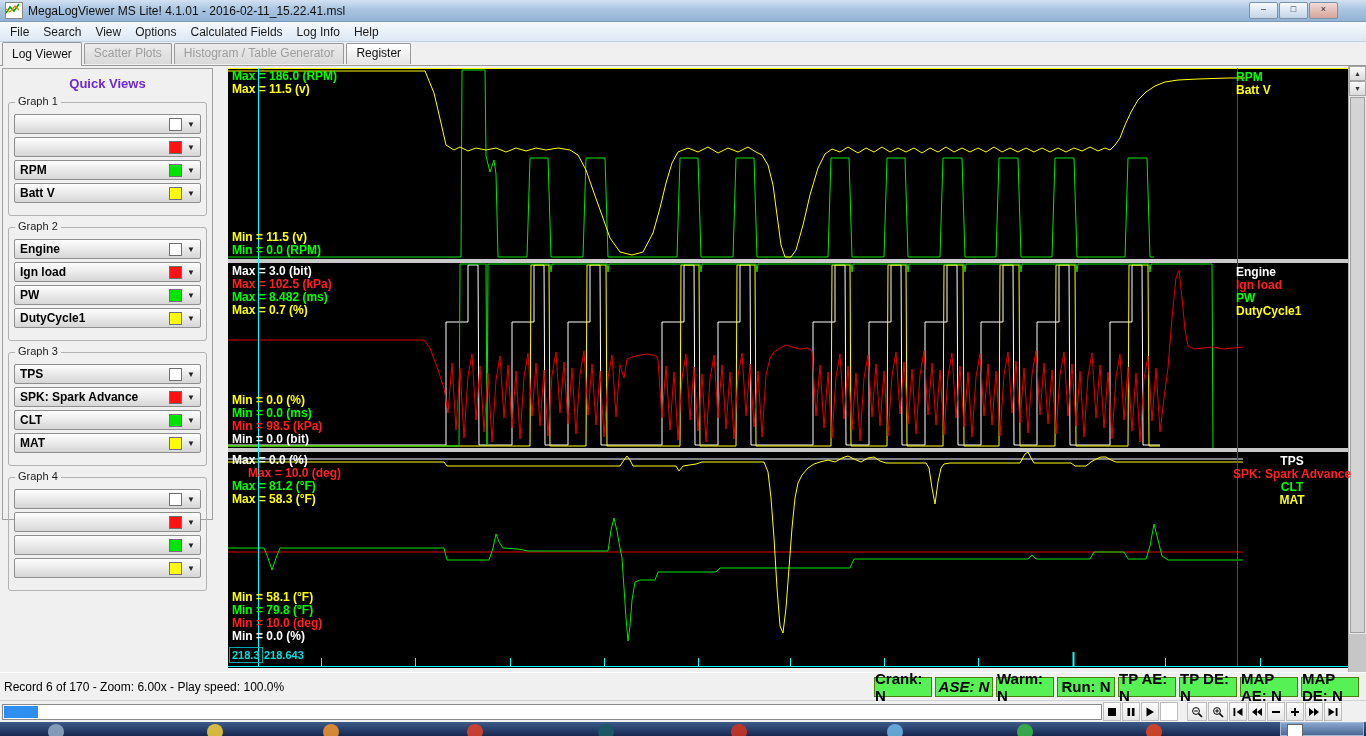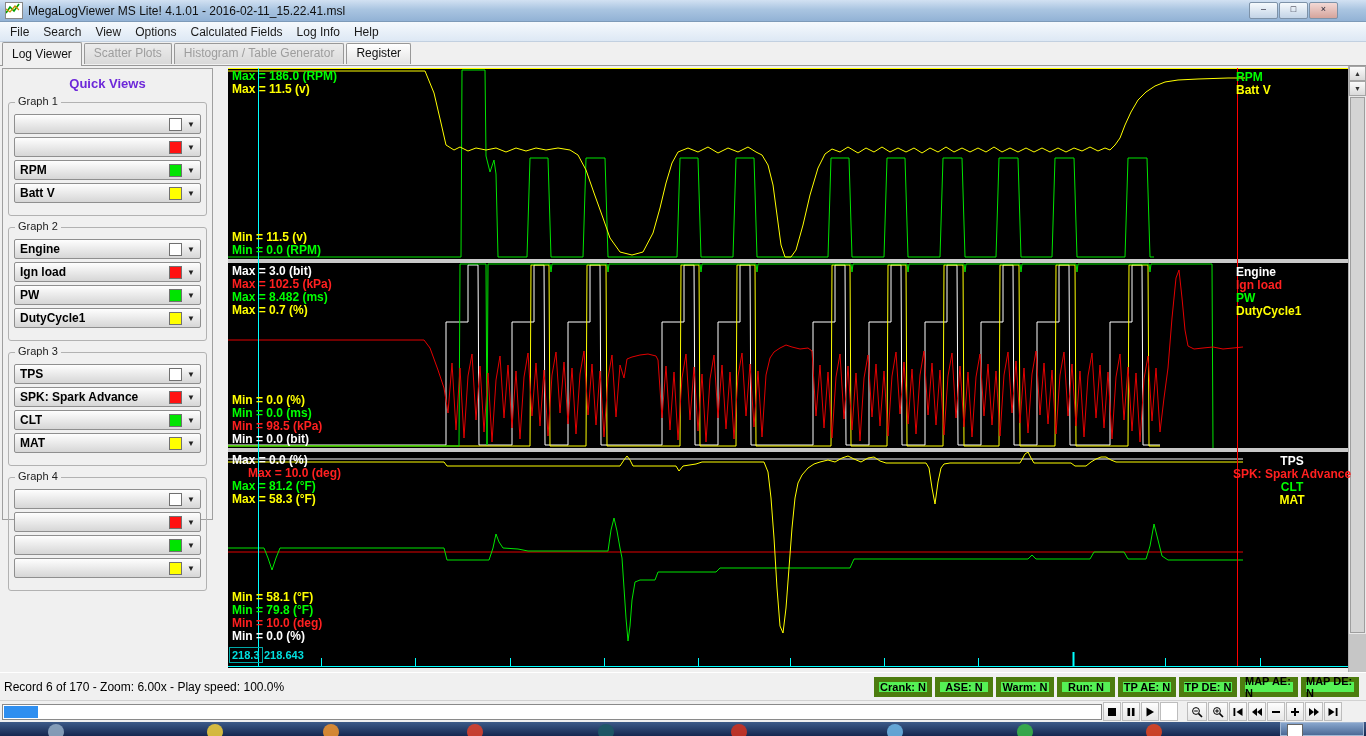--- a/index.html
+++ b/index.html
@@ -52,21 +52,21 @@
   .vscroll{width:18px;flex:0 0 18px;background:#e9e9e9;border-left:1px solid #aeaeae;
     display:flex;flex-direction:column;box-sizing:border-box;}
   .vs-btn{height:15px;background:linear-gradient(#fbfbfb,#dadada);border:1px solid #a5a5a5;
     font-size:7px;text-align:center;line-height:13px;color:#333;box-sizing:border-box;}
   .vs-thumb{height:536px;background:#d4d4d4;border:1px solid #9e9e9e;margin:1px;box-sizing:border-box;}
   .vs-track{flex:1;background:#c6c6c6;}
   
   .statusbar{height:28px;display:flex;align-items:center;background:#f0f0f0;border-top:1px solid #ffffff;
     box-shadow:0 -1px 0 #bdbdbd;font-size:12px;color:#000;padding:0 4px;box-sizing:border-box;}
   .badges{margin-left:auto;display:flex;gap:3px;margin-right:3px;}
-  .badge{width:58px;height:20px;background:#55f155;border:5px solid #4d7c0f;font-weight:bold;font-size:11px;
+  .badge{width:58px;height:20px;background:#55f155;border:1px solid #4d7c0f;font-weight:bold;font-size:15px;
     display:flex;align-items:center;justify-content:center;box-sizing:border-box;color:#000;}
   
   .transport{height:22px;display:flex;align-items:center;background:#f0f0f0;border-top:1px solid #d2d2d2;
     padding-left:2px;box-sizing:border-box;}
   .progress{width:1100px;height:16px;background:#ffffff;border:1px solid #8a8a8a;position:relative;
     box-sizing:border-box;flex:0 0 1100px;}
   .progress-fill{position:absolute;left:1px;top:1px;bottom:1px;width:34px;background:#2f8ff0;}
   .tbtn{width:18px;height:19px;margin-left:1px;display:flex;align-items:center;justify-content:center;
     background:linear-gradient(#fdfdfd,#e7e7e7);border:1px solid #bdbdbd;box-sizing:border-box;flex:0 0 18px;}
   .tbtn.wide{width:20px;flex:0 0 20px;}
@@ -293,21 +293,21 @@
     <div class="vs-btn">▼</div>
     <div class="vs-thumb"></div>
     <div class="vs-track"></div>
   </div>
 </div>
 
 <div class="statusbar">
   <span>Record 6 of 170 - Zoom: 6.00x - Play speed: 100.0%</span>
   <span class="badges">
       <div class="badge" style="background: rgb(85, 241, 85);">Crank: N</div>
-      <div class="badge" style="background: rgb(85, 241, 85);">ASE: N</div>
+      <div class="badge" style="background: rgb(85, 241, 85); font-style: italic;">ASE: N</div>
       <div class="badge" style="background: rgb(85, 241, 85);">Warm: N</div>
       <div class="badge" style="background: rgb(85, 241, 85);">Run: N</div>
       <div class="badge" style="background: rgb(85, 241, 85);">TP AE: N</div>
       <div class="badge" style="background: rgb(85, 241, 85);">TP DE: N</div>
       <div class="badge" style="background: rgb(85, 241, 85);">MAP AE: N</div>
       <div class="badge" style="background: rgb(85, 241, 85);">MAP DE: N</div>
     </span>
 </div>
 
 <div class="transport">

